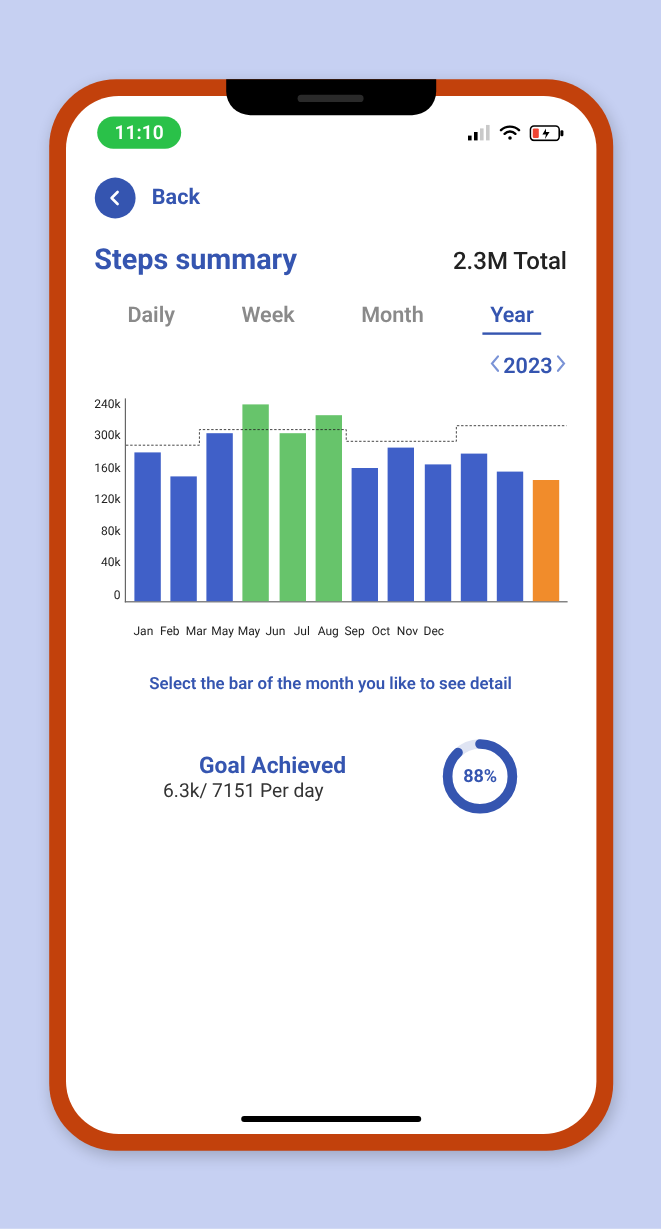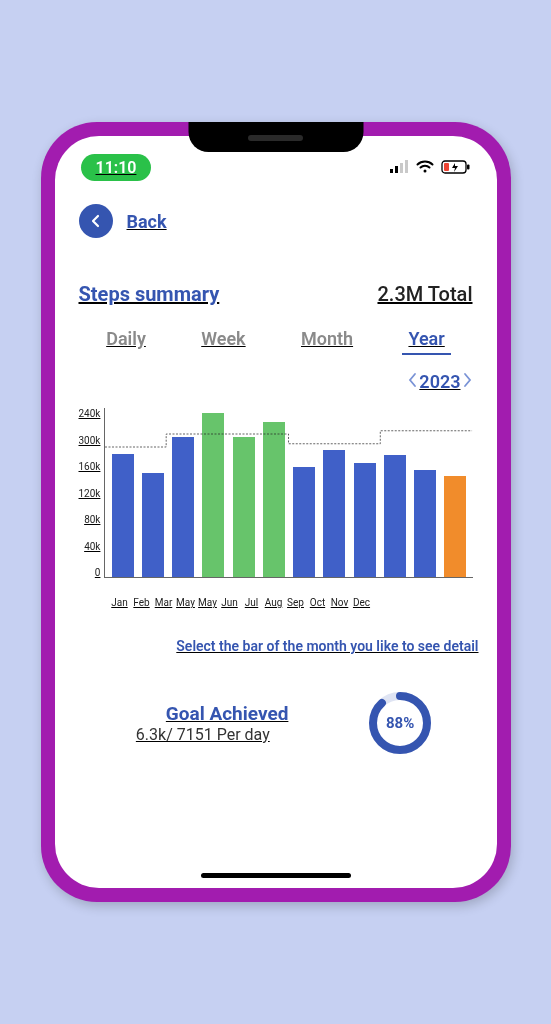--- a/index.html
+++ b/index.html
@@ -7,27 +7,26 @@
     background: #c6d0f2;
     font-family: -apple-system, BlinkMacSystemFont, "Segoe UI", Roboto, Helvetica, Arial, sans-serif;
     width: 551px;
     height: 1024px;
     display: flex;
     align-items: center;
     justify-content: center;
   }
   .phone {
     width: 470px;
-    height: 780px;
-    background: #a21caf;
+    height: 893px;
+    background: #c2410c;
     border-radius: 56px;
     padding: 14px;
     position: relative;
     box-shadow: 2px 4px 12px rgba(0,0,0,0.2);
-    text-decoration: underline;
   }
   .screen {
     background: #fff;
     width: 100%;
     height: 100%;
     border-radius: 44px;
     overflow: hidden;
     position: relative;
     display: flex;
     flex-direction: column;
@@ -98,21 +97,21 @@
     justify-content: center;
     color: #fff;
   }
   .back-label { color: #3555b0; font-weight: 700; font-size: 18px; }
   .title-row {
     display: flex;
     align-items: baseline;
     justify-content: space-between;
     padding: 10px 24px 18px 24px;
   }
-  .title { color: #3555b0; font-size: 20px; font-weight: 700; margin-top: 24px; }
+  .title { color: #3555b0; font-size: 24px; font-weight: 700; }
   .total { font-size: 20px; font-weight: 500; color: #222; }
   
   .tabs {
     display: flex;
     justify-content: space-around;
     padding: 0 24px 16px 24px;
   }
   .tab {
     font-size: 18px;
     font-weight: 600;
@@ -174,21 +173,21 @@
   .x-axis {
     display: flex;
     justify-content: flex-start;
     padding-left: 30px;
     font-size: 10px;
     color: #222;
     margin-top: 19px;
   }
   .x-axis span { width: 22px; text-align: center; }
   .hint {
-    text-align: right;
+    text-align: center;
     color: #3555b0;
     font-size: 14px;
     font-weight: 600;
     padding: 24px 18px 30px 18px;
   }
   
   .goal-row {
     display: flex;
     align-items: center;
     justify-content: space-around;

